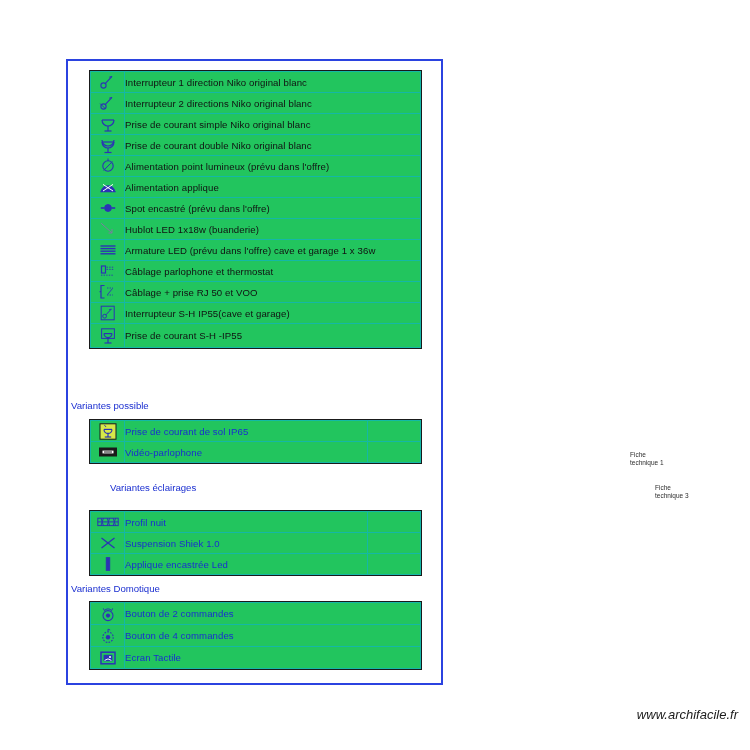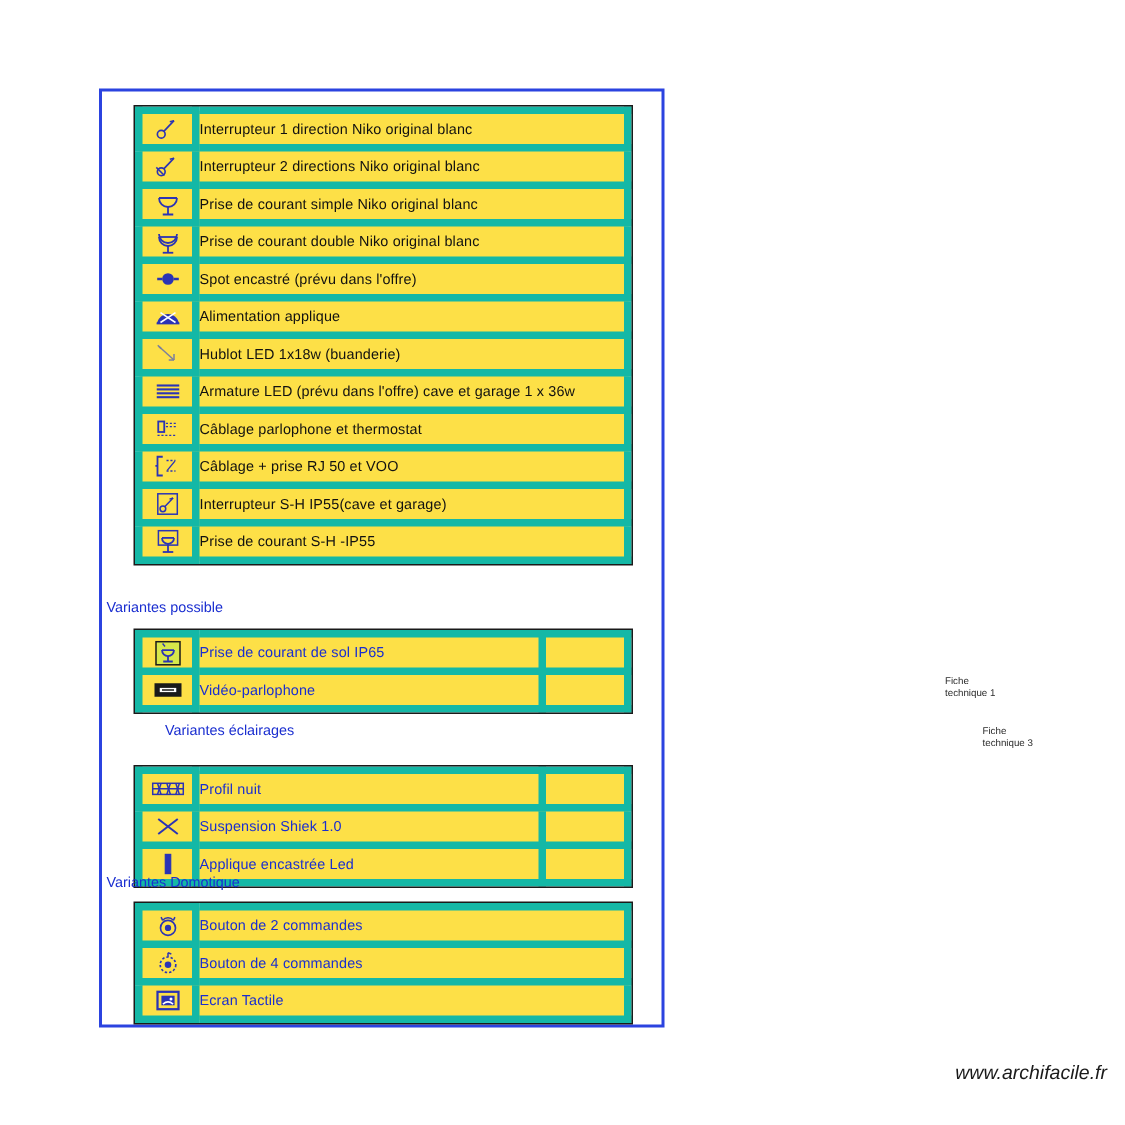--- a/index.html
+++ b/index.html
@@ -28,24 +28,24 @@
   }
 
   
   .legend-table {
     position: absolute;
     border-collapse: collapse;
     background: #ffffff;
     table-layout: fixed;
   }
   .legend-table td {
-    border: 5px solid #14b8a6;
+    border: 1px solid #14b8a6;
     padding: 0;
     vertical-align: middle;
-    background: #fde047;
+    background: #22c55e;
   }
   .legend-table.thick {
     outline: 1px solid #1a1a1a;
   }
   .cell-symbol {
     width: 33px;
     height: 100%;
     text-align: center;
     vertical-align: middle;
   }
@@ -157,40 +157,52 @@
             <line x1="6.5" y1="16.5" x2="13.5" y2="16.5" stroke="#2b33b5" stroke-width="1.2"></line>
           </svg>
         </div>
       </td>
       <td class="cell-label">Prise de courant double Niko original blanc</td>
     </tr>
     <tr style="height:21px;">
       <td class="cell-symbol">
         <div class="sym-wrap">
           <svg width="20" height="18" viewBox="0 0 20 18">
-            <circle cx="10" cy="9" r="3.4" fill="#2b33b5" stroke="#2b33b5" stroke-width="1"></circle>
-            <line x1="2.8" y1="9" x2="6.2" y2="9" stroke="#2b33b5" stroke-width="1.6"></line>
-            <line x1="13.8" y1="9" x2="17.2" y2="9" stroke="#2b33b5" stroke-width="1.6"></line>
-          </svg>
-        </div>
-      </td>
-      <td class="cell-label">Spot encastré (prévu dans l'offre)</td>
+            <circle cx="10" cy="9" r="5.2" fill="none" stroke="#2b33b5" stroke-width="1.1"></circle>
+            <line x1="5.6" y1="13.4" x2="14.4" y2="4.6" stroke="#2b33b5" stroke-width="1"></line>
+            <line x1="10" y1="1.5" x2="10" y2="3.8" stroke="#2b33b5" stroke-width="1"></line>
+          </svg>
+        </div>
+      </td>
+      <td class="cell-label">Alimentation point lumineux (prévu dans l'offre)</td>
     </tr>
     <tr style="height:21px;">
       <td class="cell-symbol">
         <div class="sym-wrap">
           <svg width="20" height="18" viewBox="0 0 20 18">
             <path d="M3.2 13.2 A7 7 0 0 1 16.8 13.2 Z" fill="#2b33b5" stroke="#2b33b5" stroke-width="1"></path>
             <line x1="2.4" y1="13.6" x2="17.6" y2="13.6" stroke="#2b33b5" stroke-width="1.3"></line>
             <line x1="5" y1="13" x2="15" y2="6.4" stroke="#ffffff" stroke-width="1"></line>
             <line x1="5" y1="6.4" x2="15" y2="13" stroke="#ffffff" stroke-width="1"></line>
           </svg>
         </div>
       </td>
       <td class="cell-label">Alimentation applique</td>
+    </tr>
+    <tr style="height:21px;">
+      <td class="cell-symbol">
+        <div class="sym-wrap">
+          <svg width="20" height="18" viewBox="0 0 20 18">
+            <circle cx="10" cy="9" r="3.4" fill="#2b33b5" stroke="#2b33b5" stroke-width="1"></circle>
+            <line x1="2.8" y1="9" x2="6.2" y2="9" stroke="#2b33b5" stroke-width="1.6"></line>
+            <line x1="13.8" y1="9" x2="17.2" y2="9" stroke="#2b33b5" stroke-width="1.6"></line>
+          </svg>
+        </div>
+      </td>
+      <td class="cell-label">Spot encastré (prévu dans l'offre)</td>
     </tr>
     <tr style="height:21px;">
       <td class="cell-symbol">
         <div class="sym-wrap">
           <svg width="20" height="18" viewBox="0 0 20 18">
             <line x1="4" y1="4" x2="14" y2="13" stroke="#7b7f9e" stroke-width="1"></line>
             <line x1="14" y1="13" x2="14" y2="9" stroke="#7b7f9e" stroke-width="1"></line>
             <line x1="14" y1="13" x2="10.5" y2="13" stroke="#7b7f9e" stroke-width="1"></line>
             <line x1="3.2" y1="3.2" x2="5.4" y2="5.4" stroke="#7b7f9e" stroke-width="1"></line>
           </svg>

